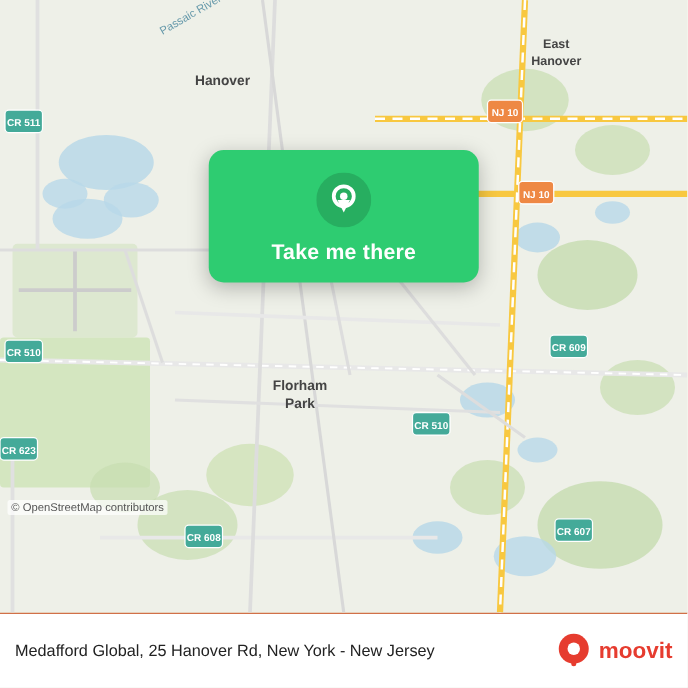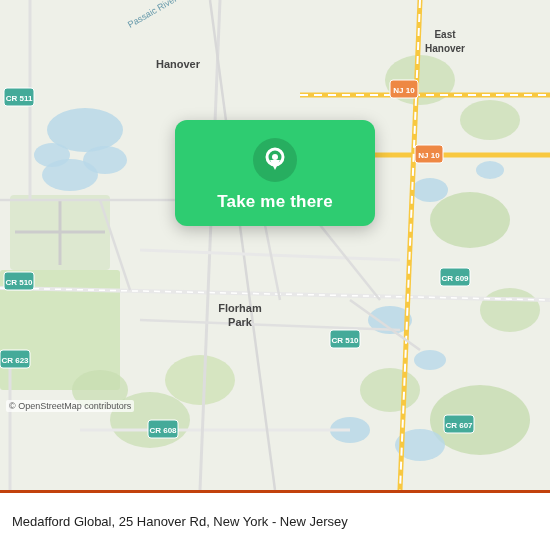--- a/index.html
+++ b/index.html
@@ -20,21 +20,21 @@
     }
 
     
     #bottom-bar {
       width: 550px;
       height: 60px;
       background: #fff;
       display: flex;
       align-items: center;
       padding: 0 12px;
-      border-top: 3px solid #c2410c;
+      border-top: 1px solid #c2410c;
     }
 
     #bottom-text {
       font-size: 13px;
       color: #222;
       flex: 1;
     }
 
     #moovit-logo {
       display: flex;
@@ -52,21 +52,21 @@
       font-weight: bold;
       color: #e63c2f;
     }
 
     
     #location-card {
       position: absolute;
       top: 120px;
       left: 50%;
       transform: translateX(-50%);
-      width: 200px;
+      width: 216px;
       background: #2ecc71;
       border-radius: 12px;
       display: flex;
       flex-direction: column;
       align-items: center;
       padding: 18px 20px 14px;
       box-shadow: 0 4px 16px rgba(0,0,0,0.25);
     }
 
     .pin-icon {
@@ -218,13 +218,22 @@
     <button id="take-me-there-btn">Take me there</button>
   </div>
 
   <div id="osm-attribution">
     <span>© OpenStreetMap contributors</span>
   </div>
 </div>
 
 <div id="bottom-bar">
   <div id="bottom-text">Medafford Global, 25 Hanover Rd, New York - New Jersey</div>
+  <div id="moovit-logo">
+    <svg class="moovit-icon" viewBox="0 0 32 32" xmlns="http://www.w3.org/2000/svg">
+
+      <circle cx="16" cy="14" r="12" fill="#e63c2f"></circle>
+      <circle cx="16" cy="14" r="5" fill="#fff"></circle>
+      <rect x="14" y="22" width="4" height="6" fill="#e63c2f" rx="2"></rect>
+    </svg>
+    <span class="moovit-text">moovit</span>
+  </div>
 </div>
 
 </body></html>

